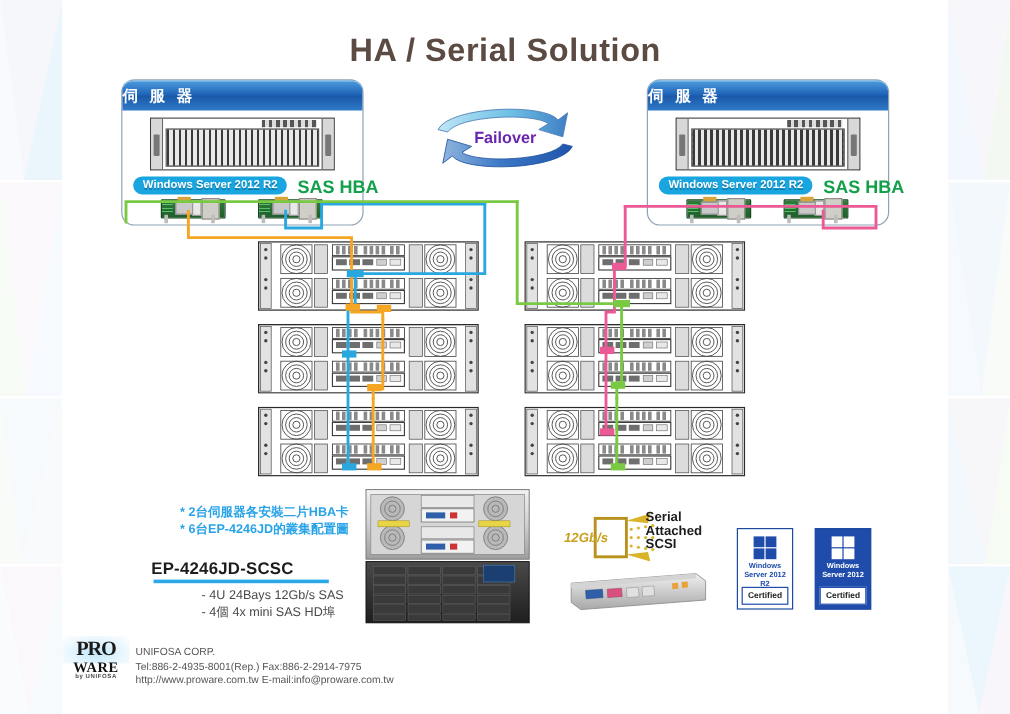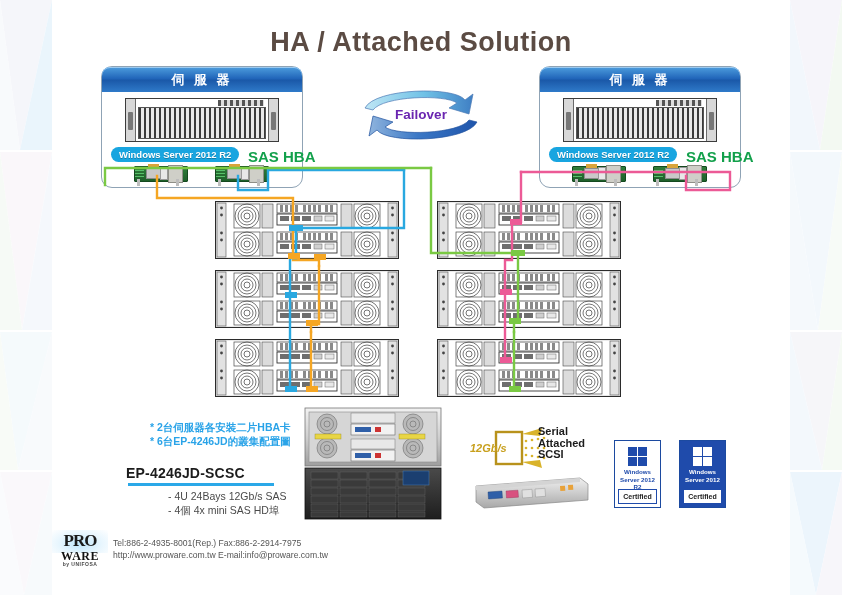--- a/index.html
+++ b/index.html
@@ -22,21 +22,21 @@
   .server-box{
     position:absolute;top:66px;width:202px;height:122px;
     border:1.6px solid #8fa3b5;border-radius:11px;background:#fff;
     box-sizing:border-box;
   }
   .server-box.left{left:101px;}
   .server-box.right{left:539px;}
   .sb-head{
     height:25px;border-radius:8px 8px 0 0;
     background:linear-gradient(180deg,#4d9ddd 0%,#1f63b8 48%,#1a58a8 52%,#2f7ac9 100%);
-    color:#ffffff;font-size:13px;font-weight:bold;text-align:center;line-height:25px;
+    color:#ffffff;font-size:13px;font-weight:bold;line-height:25px;
     letter-spacing:3px;box-shadow:inset 0 1px 0 #9ccaf0;
   }
   .sb-body{position:relative;height:95px;}
   
   .rack{
     position:absolute;left:23px;top:6px;width:154px;height:44px;
     border:1.4px solid #3c3c3c;background:#f2f2f2;box-sizing:border-box;
     display:flex;align-items:stretch;
   }
   .rack-ear{width:9px;background:#d8d8d8;border-right:1px solid #6a6a6a;position:relative;}
@@ -202,21 +202,21 @@
       <polygon points="0,332 52,332 32,470" fill="#f0eff5"></polygon>
       <polygon points="52,332 52,470 32,470" fill="#eef7ec"></polygon>
       <polygon points="0,332 32,470 0,470" fill="#eaf3fb"></polygon>
       <polygon points="0,472 52,472 26,595" fill="#ddeefb"></polygon>
       <polygon points="52,472 52,595 26,595" fill="#f2eff7"></polygon>
       <polygon points="0,472 26,595 0,595" fill="#eef6fc"></polygon>
     </g>
   </svg>
 </div>
 
-<div class="title">HA / Attached Solution</div>
+<div class="title">HA / Serial Solution</div>
 
 <div class="server-box left">
   <div class="sb-head">伺 服 器</div>
   <div class="sb-body">
     <div class="rack">
       <div class="rack-ear"></div>
       <div class="rack-mid">
           <div class="rack-top"></div>
           <div class="rack-grid"></div>
         </div>
@@ -632,15 +632,16 @@
   <div class="win-cert">Certified</div>
 </div>
 
 <div class="logo">
   <div class="sheen"></div>
   <div class="pro">PRO</div>
   <div class="ware">WARE</div>
   <div class="by">by UNIFOSA</div>
 </div>
 <div class="footer-text">
+  <div>UNIFOSA CORP.</div>
   <div>Tel:886-2-4935-8001(Rep.) Fax:886-2-2914-7975</div>
   <div>http://www.proware.com.tw E-mail:info@proware.com.tw</div>
 </div>
 
 </body></html>

